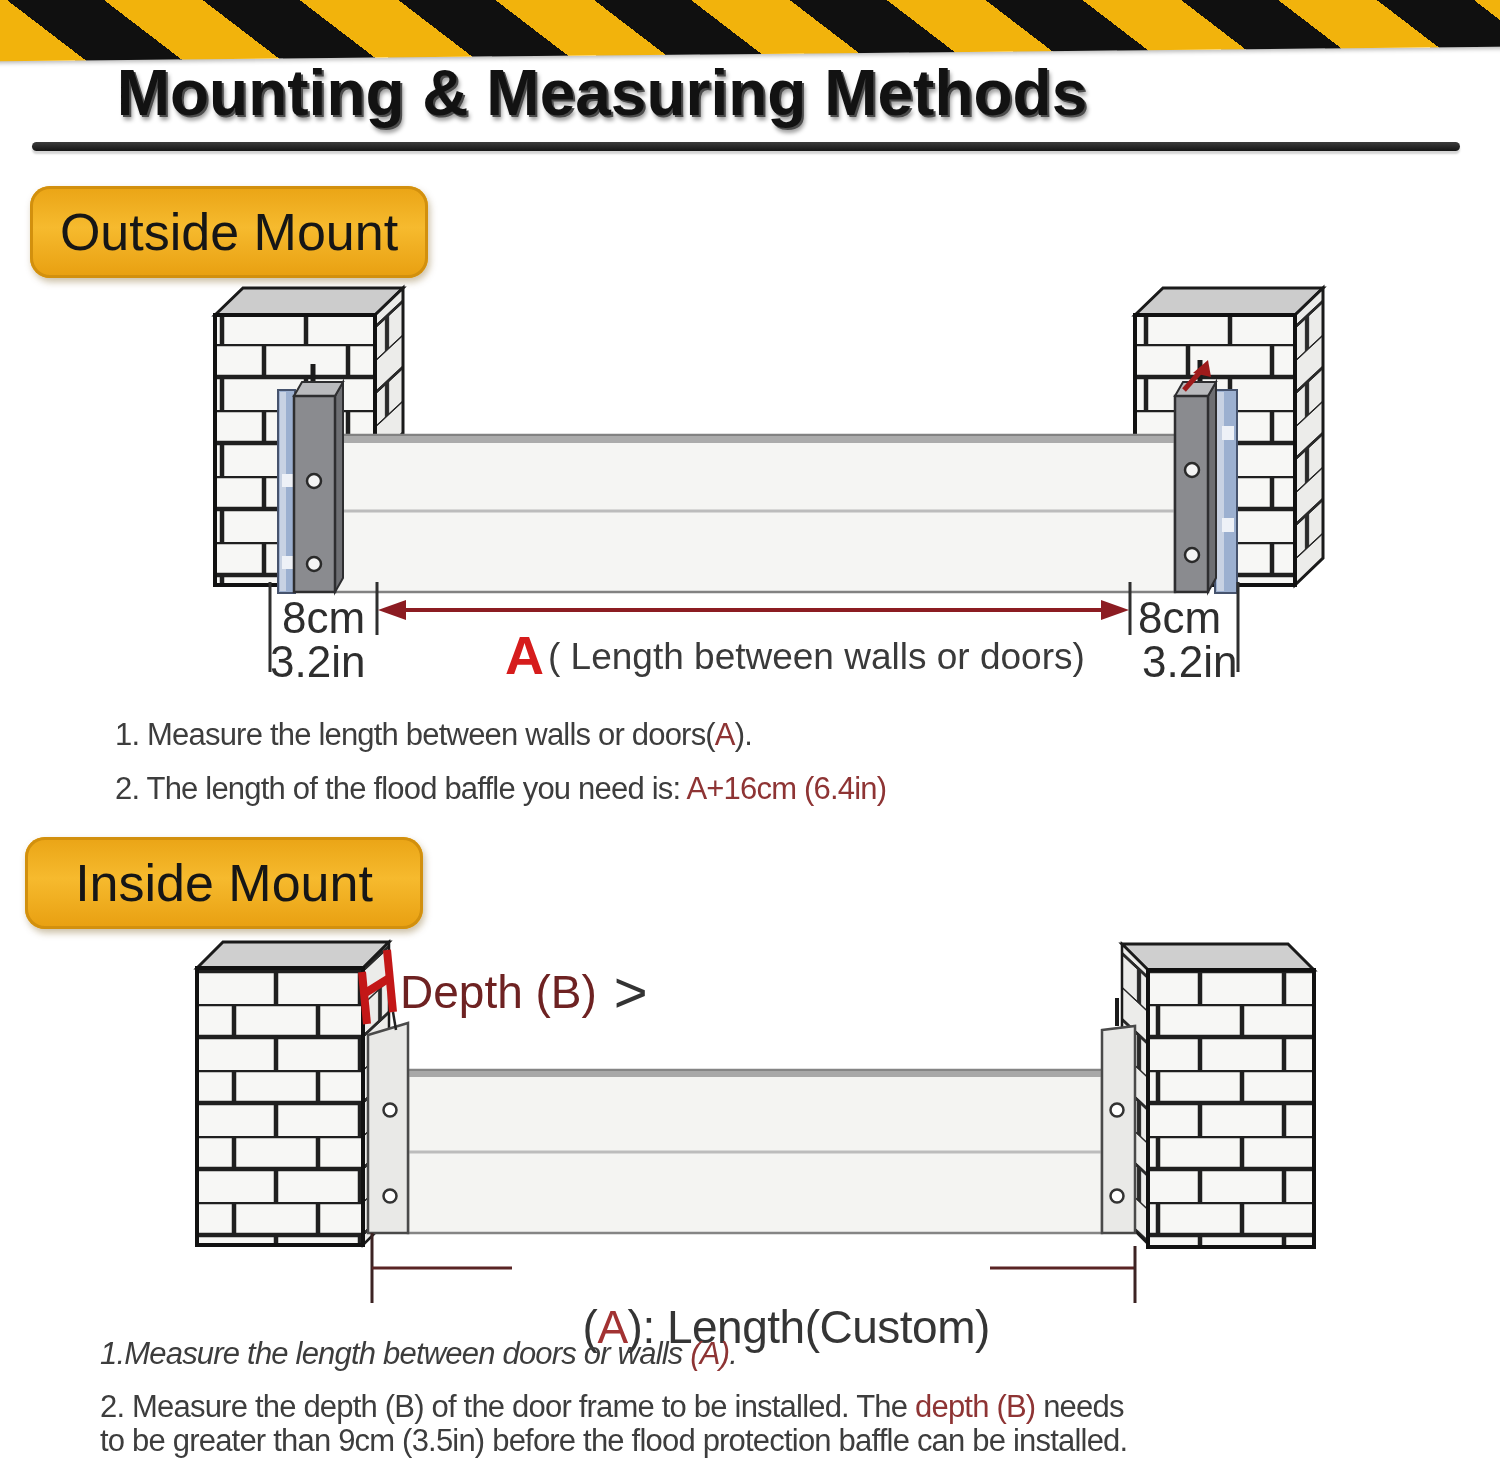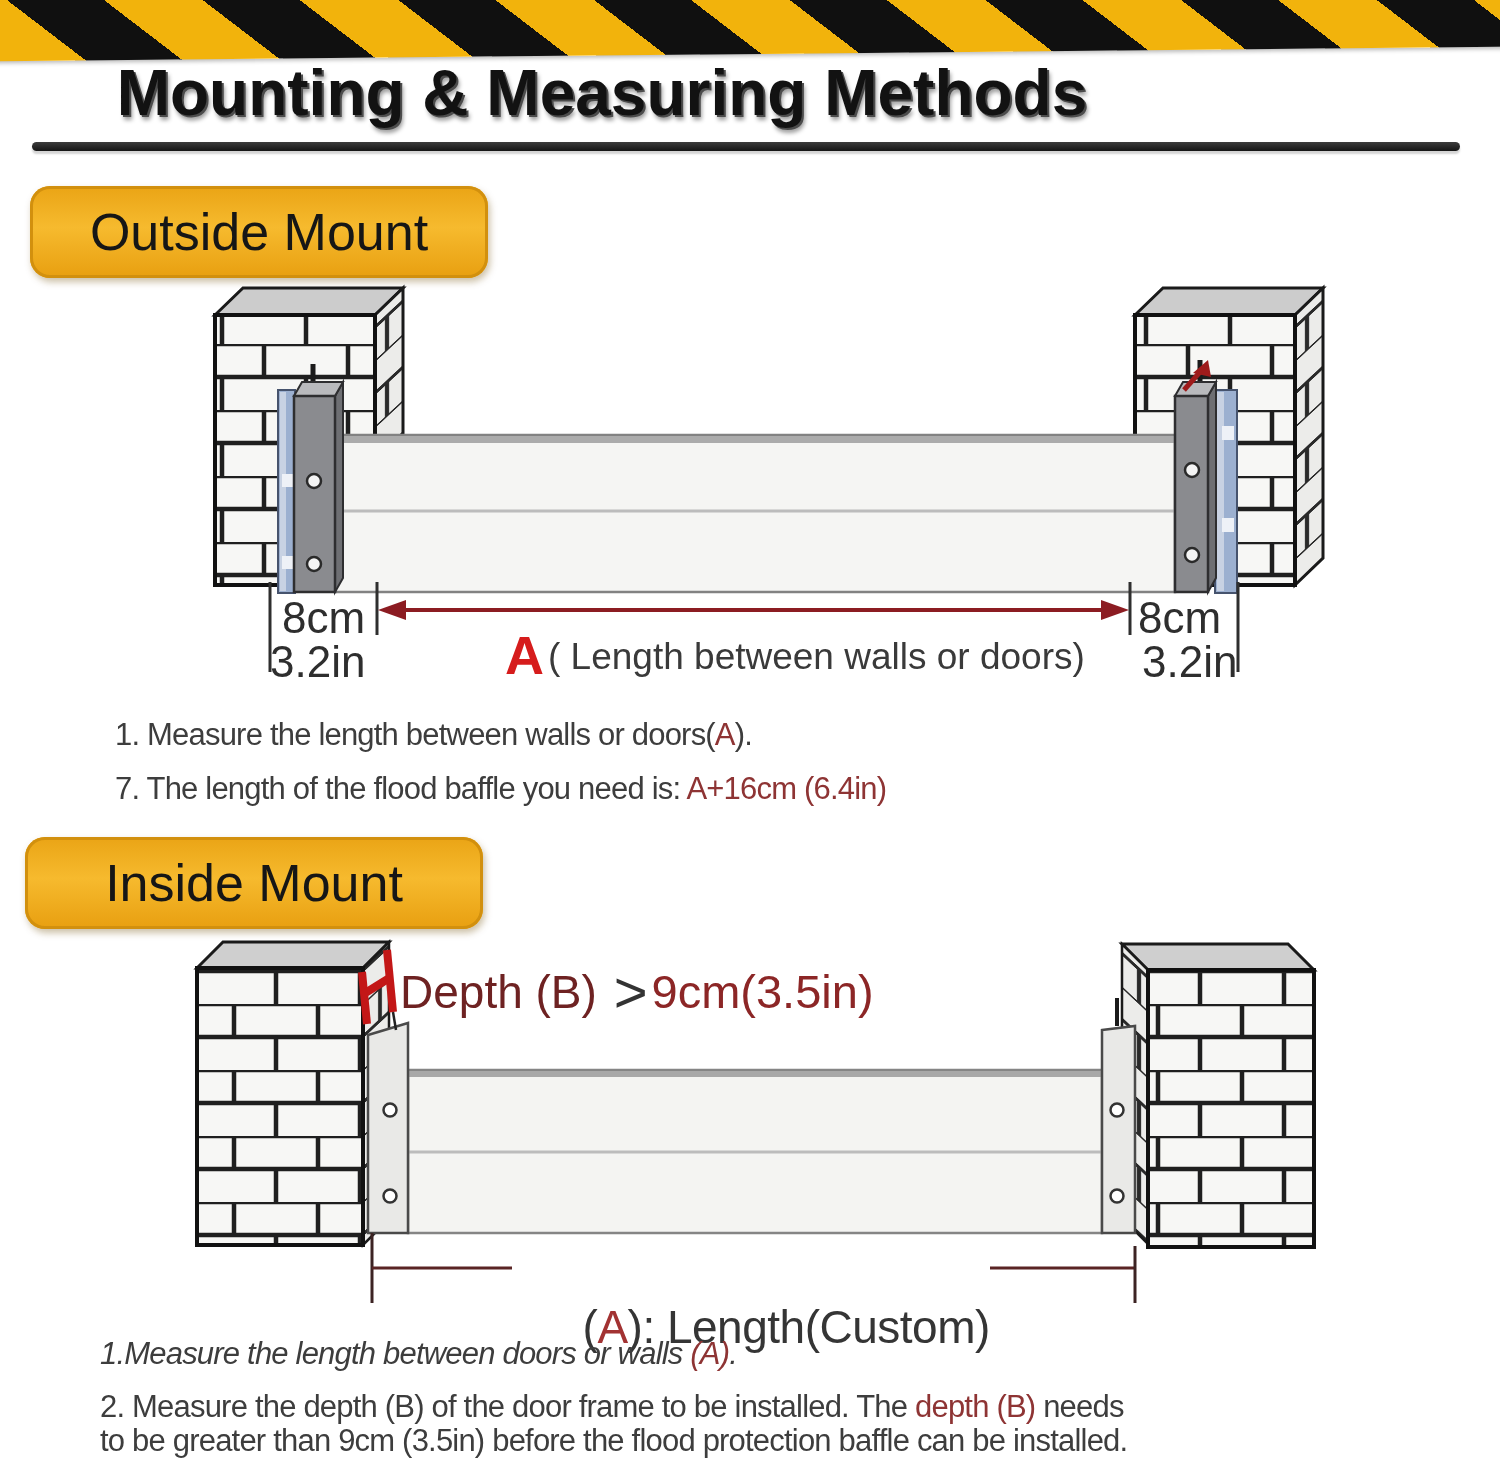--- a/index.html
+++ b/index.html
@@ -22,21 +22,21 @@
     white-space:nowrap;
   }
   .title-rule{
     position:absolute;left:32px;top:142px;width:1428px;height:9px;
     background:linear-gradient(#3d3d3d,#151515);border-radius:5px;
     box-shadow:0 3px 2px #d4d4d4;
   }
 
   
   .badge{
-    position:absolute;width:458px;height:92px;border-radius:20px;
+    position:absolute;width:398px;height:92px;border-radius:20px;
     background:linear-gradient(180deg,#eaa415 0%,#f6ba2e 45%,#e89f10 100%);
     box-shadow:inset 0 0 0 3px #d2900e, 2px 4px 7px rgba(110,75,0,.35);
     display:flex;align-items:center;justify-content:center;
     font-size:52px;color:#161616;white-space:nowrap;
   }
   #badge-outside{left:30px;top:186px;}
   #badge-inside{left:25px;top:837px;}
 
   
   #outside-svg{position:absolute;left:180px;top:278px;}
@@ -156,21 +156,21 @@
 </svg>
 
 <div class="dim-label" style="left:282px;top:596px;">8cm</div>
 <div class="dim-label" style="left:270px;top:640px;">3.2in</div>
 <div class="dim-label" style="left:1138px;top:596px;">8cm</div>
 <div class="dim-label" style="left:1142px;top:640px;">3.2in</div>
 <div class="span-a" style="left:505px;top:628px;">A</div>
 <div class="span-rest" style="left:548px;top:638px;">( Length between walls or doors)</div>
 
 <div class="steps" id="steps-outside-1"><span class="seg">1. Measure the length between walls or doors(</span><span class="seg hl">A</span><span class="seg">).</span></div>
-<div class="steps" id="steps-outside-2"><span class="seg">7. The length of the flood baffle you need is: </span><span class="seg hl">A+16cm (6.4in)</span></div>
+<div class="steps" id="steps-outside-2"><span class="seg">2. The length of the flood baffle you need is: </span><span class="seg hl">A+16cm (6.4in)</span></div>
 
 <div class="badge" id="badge-inside">
   <span>Inside Mount</span>
 </div>
 
 <svg id="inside-svg" width="1250" height="375" viewBox="0 0 1250 375">
   <defs>
     <pattern id="bf2" width="84" height="66" patternUnits="userSpaceOnUse">
       <rect width="84" height="66" fill="#f7f7f5"></rect>
       <path d="M0 0H84 M0 33H84" stroke="#1f1f1f" stroke-width="4.5" fill="none"></path>
@@ -229,21 +229,20 @@
     <line x1="222" y1="295" x2="222" y2="365" stroke="#3c2323" stroke-width="3"></line>
     <line x1="222" y1="330" x2="362" y2="330" stroke="#5a2525" stroke-width="3"></line>
     <line x1="840" y1="330" x2="985" y2="330" stroke="#5a2525" stroke-width="3"></line>
     <line x1="985" y1="308" x2="985" y2="365" stroke="#3c2323" stroke-width="3"></line>
   </g>
 </svg>
 
 <div class="depth-note">
   <span class="lbl">Depth (B) </span>
   <span class="gt">&gt;</span>
-  <span class="val">9cm(3.5in)</span>
 </div>
 
 <div class="length-note">
   <span class="paren">(</span><span class="var">A</span><span class="paren">): Length(Custom)</span>
 </div>
 
 <div class="steps" id="steps-inside-1"><span class="seg">1.Measure the length between doors or walls </span><span class="seg hl">(A)</span><span class="seg">.</span></div>
 <div class="steps" id="steps-inside-2"><span class="seg">2. Measure the depth (B) of the door frame to be installed. The </span><span class="seg hl">depth (B)</span><span class="seg"> needs</span><br><span class="seg">to be greater than 9cm (3.5in) before the flood protection baffle can be installed.</span></div>
 
 </body></html>

